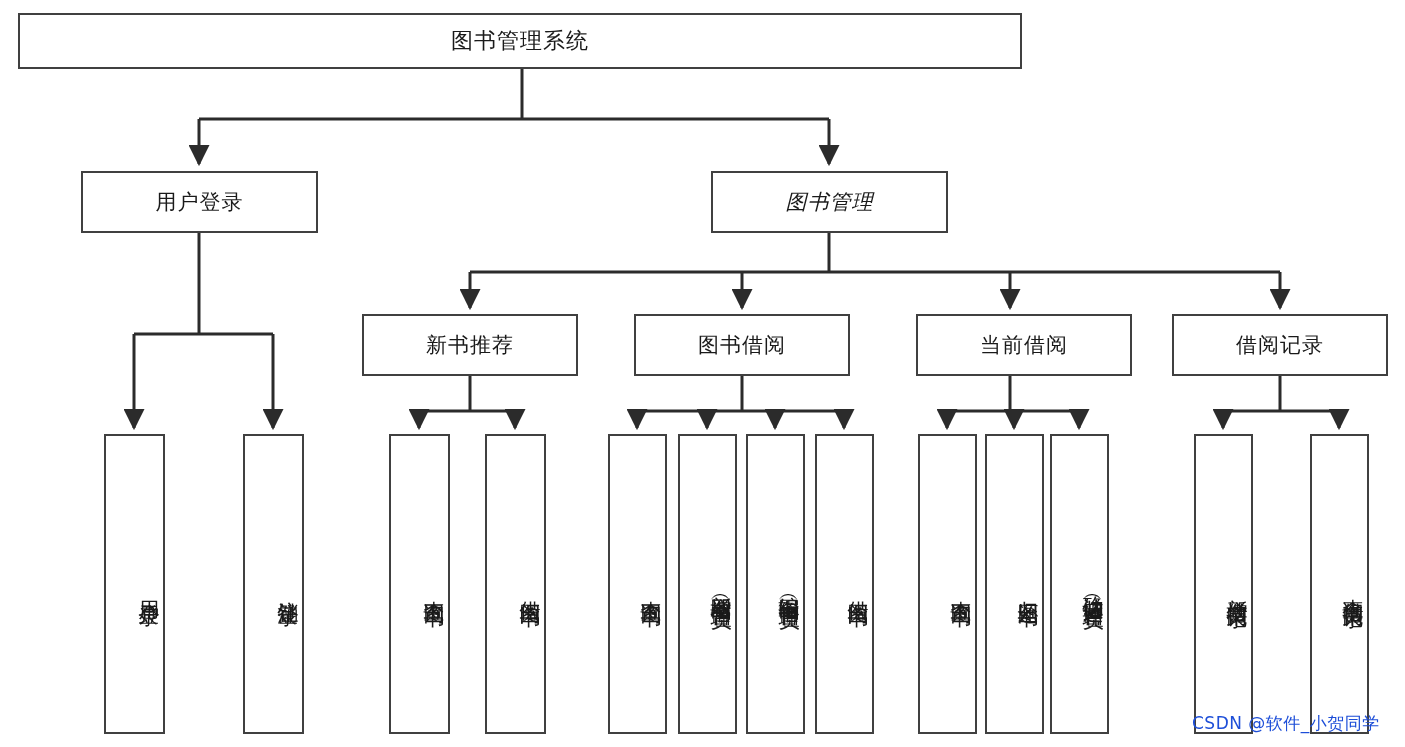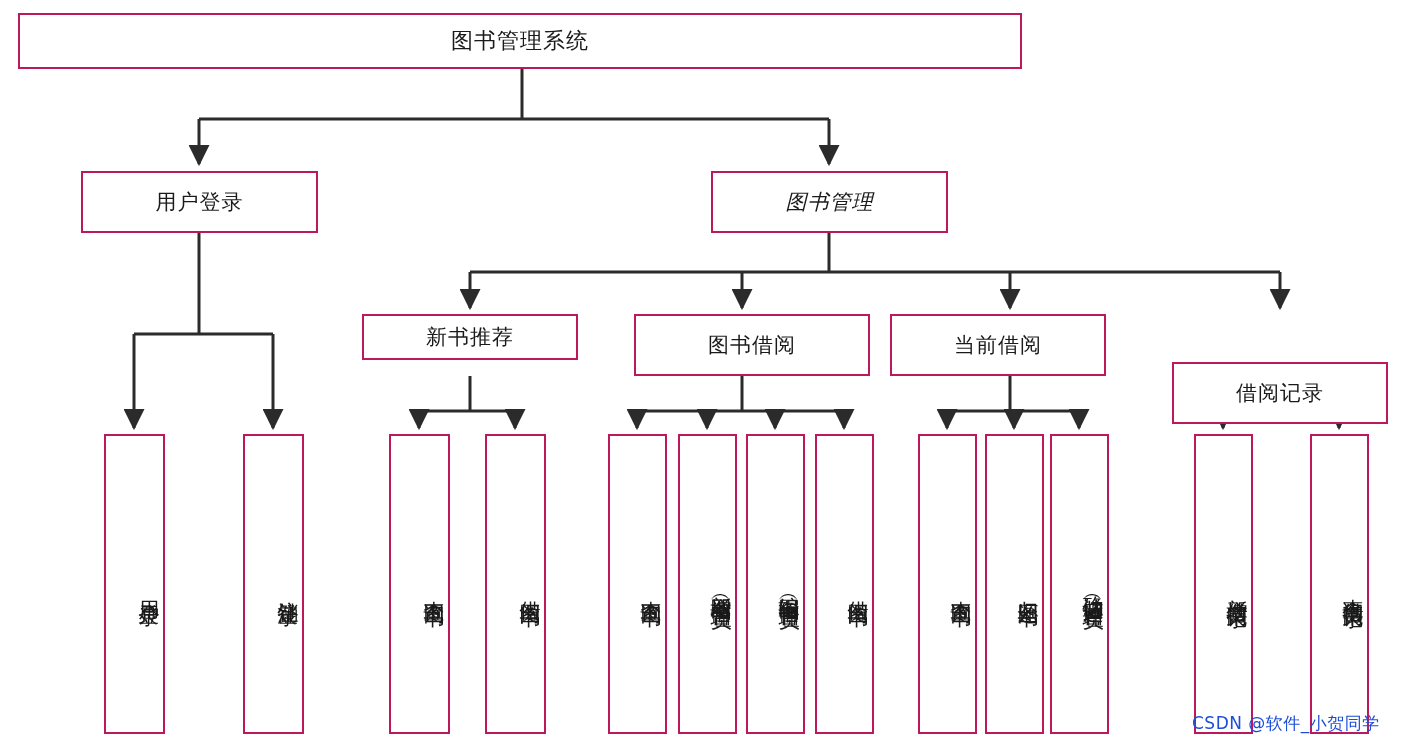--- a/index.html
+++ b/index.html
@@ -19,21 +19,21 @@
     position: absolute;
     left: 0;
     top: 0;
     width: 1405px;
     height: 747px;
     pointer-events: none;
   }
   .node {
     position: absolute;
     box-sizing: border-box;
-    border: 2px solid #be185d;
+    border: 2px solid #404040;
     background: #ffffff;
     display: flex;
     align-items: center;
     justify-content: center;
     color: #1a1a1a;
   }
   .node.horiz {
     font-size: 21px;
     letter-spacing: 1px;
   }
@@ -112,24 +112,24 @@
       <path d="M 1223 411 L 1223 428" marker-end="url(#arrow)"></path>
       <path d="M 1339 411 L 1339 428" marker-end="url(#arrow)"></path>
     </g>
   </svg>
 
   <div class="node horiz root" style="left: 18px; top: 13px; width: 1004px; height: 56px;">图书管理系统</div>
 
   <div class="node horiz" style="left: 81px; top: 171px; width: 237px; height: 62px;">用户登录</div>
   <div class="node horiz" style="left: 711px; top: 171px; width: 237px; height: 62px; font-style: italic;">图书管理</div>
 
-  <div class="node horiz" style="left: 362px; top: 314px; width: 216px; height: 46px;">新书推荐</div>
-  <div class="node horiz" style="left: 634px; top: 314px; width: 236px; height: 62px;">图书借阅</div>
-  <div class="node horiz" style="left: 890px; top: 314px; width: 216px; height: 62px; text-align: center;">当前借阅</div>
-  <div class="node horiz" style="left: 1172px; top: 314px; width: 216px; height: 62px; margin-top: 48px;">借阅记录</div>
+  <div class="node horiz" style="left: 362px; top: 314px; width: 216px; height: 62px;">新书推荐</div>
+  <div class="node horiz" style="left: 634px; top: 314px; width: 216px; height: 62px;">图书借阅</div>
+  <div class="node horiz" style="left: 916px; top: 314px; width: 216px; height: 62px; text-align: center;">当前借阅</div>
+  <div class="node horiz" style="left: 1172px; top: 314px; width: 216px; height: 62px;">借阅记录</div>
 
   <div class="node vert" style="left: 104px; top: 434px; width: 61px; height: 300px;">用户登录</div>
   <div class="node vert" style="left: 243px; top: 434px; width: 61px; height: 300px;">注销登录</div>
   <div class="node vert" style="left: 389px; top: 434px; width: 61px; height: 300px;">查询图书</div>
   <div class="node vert" style="left: 485px; top: 434px; width: 61px; height: 300px;">借阅图书</div>
   <div class="node vert" style="left: 608px; top: 434px; width: 59px; height: 300px;">查询图书</div>
   <div class="node vert" style="left: 678px; top: 434px; width: 59px; height: 300px;">新增图书（管理员）</div>
   <div class="node vert" style="left: 746px; top: 434px; width: 59px; height: 300px;">编辑图书（管理员）</div>
   <div class="node vert" style="left: 815px; top: 434px; width: 59px; height: 300px;">借阅图书</div>
   <div class="node vert" style="left: 918px; top: 434px; width: 59px; height: 300px;">查询图书</div>

